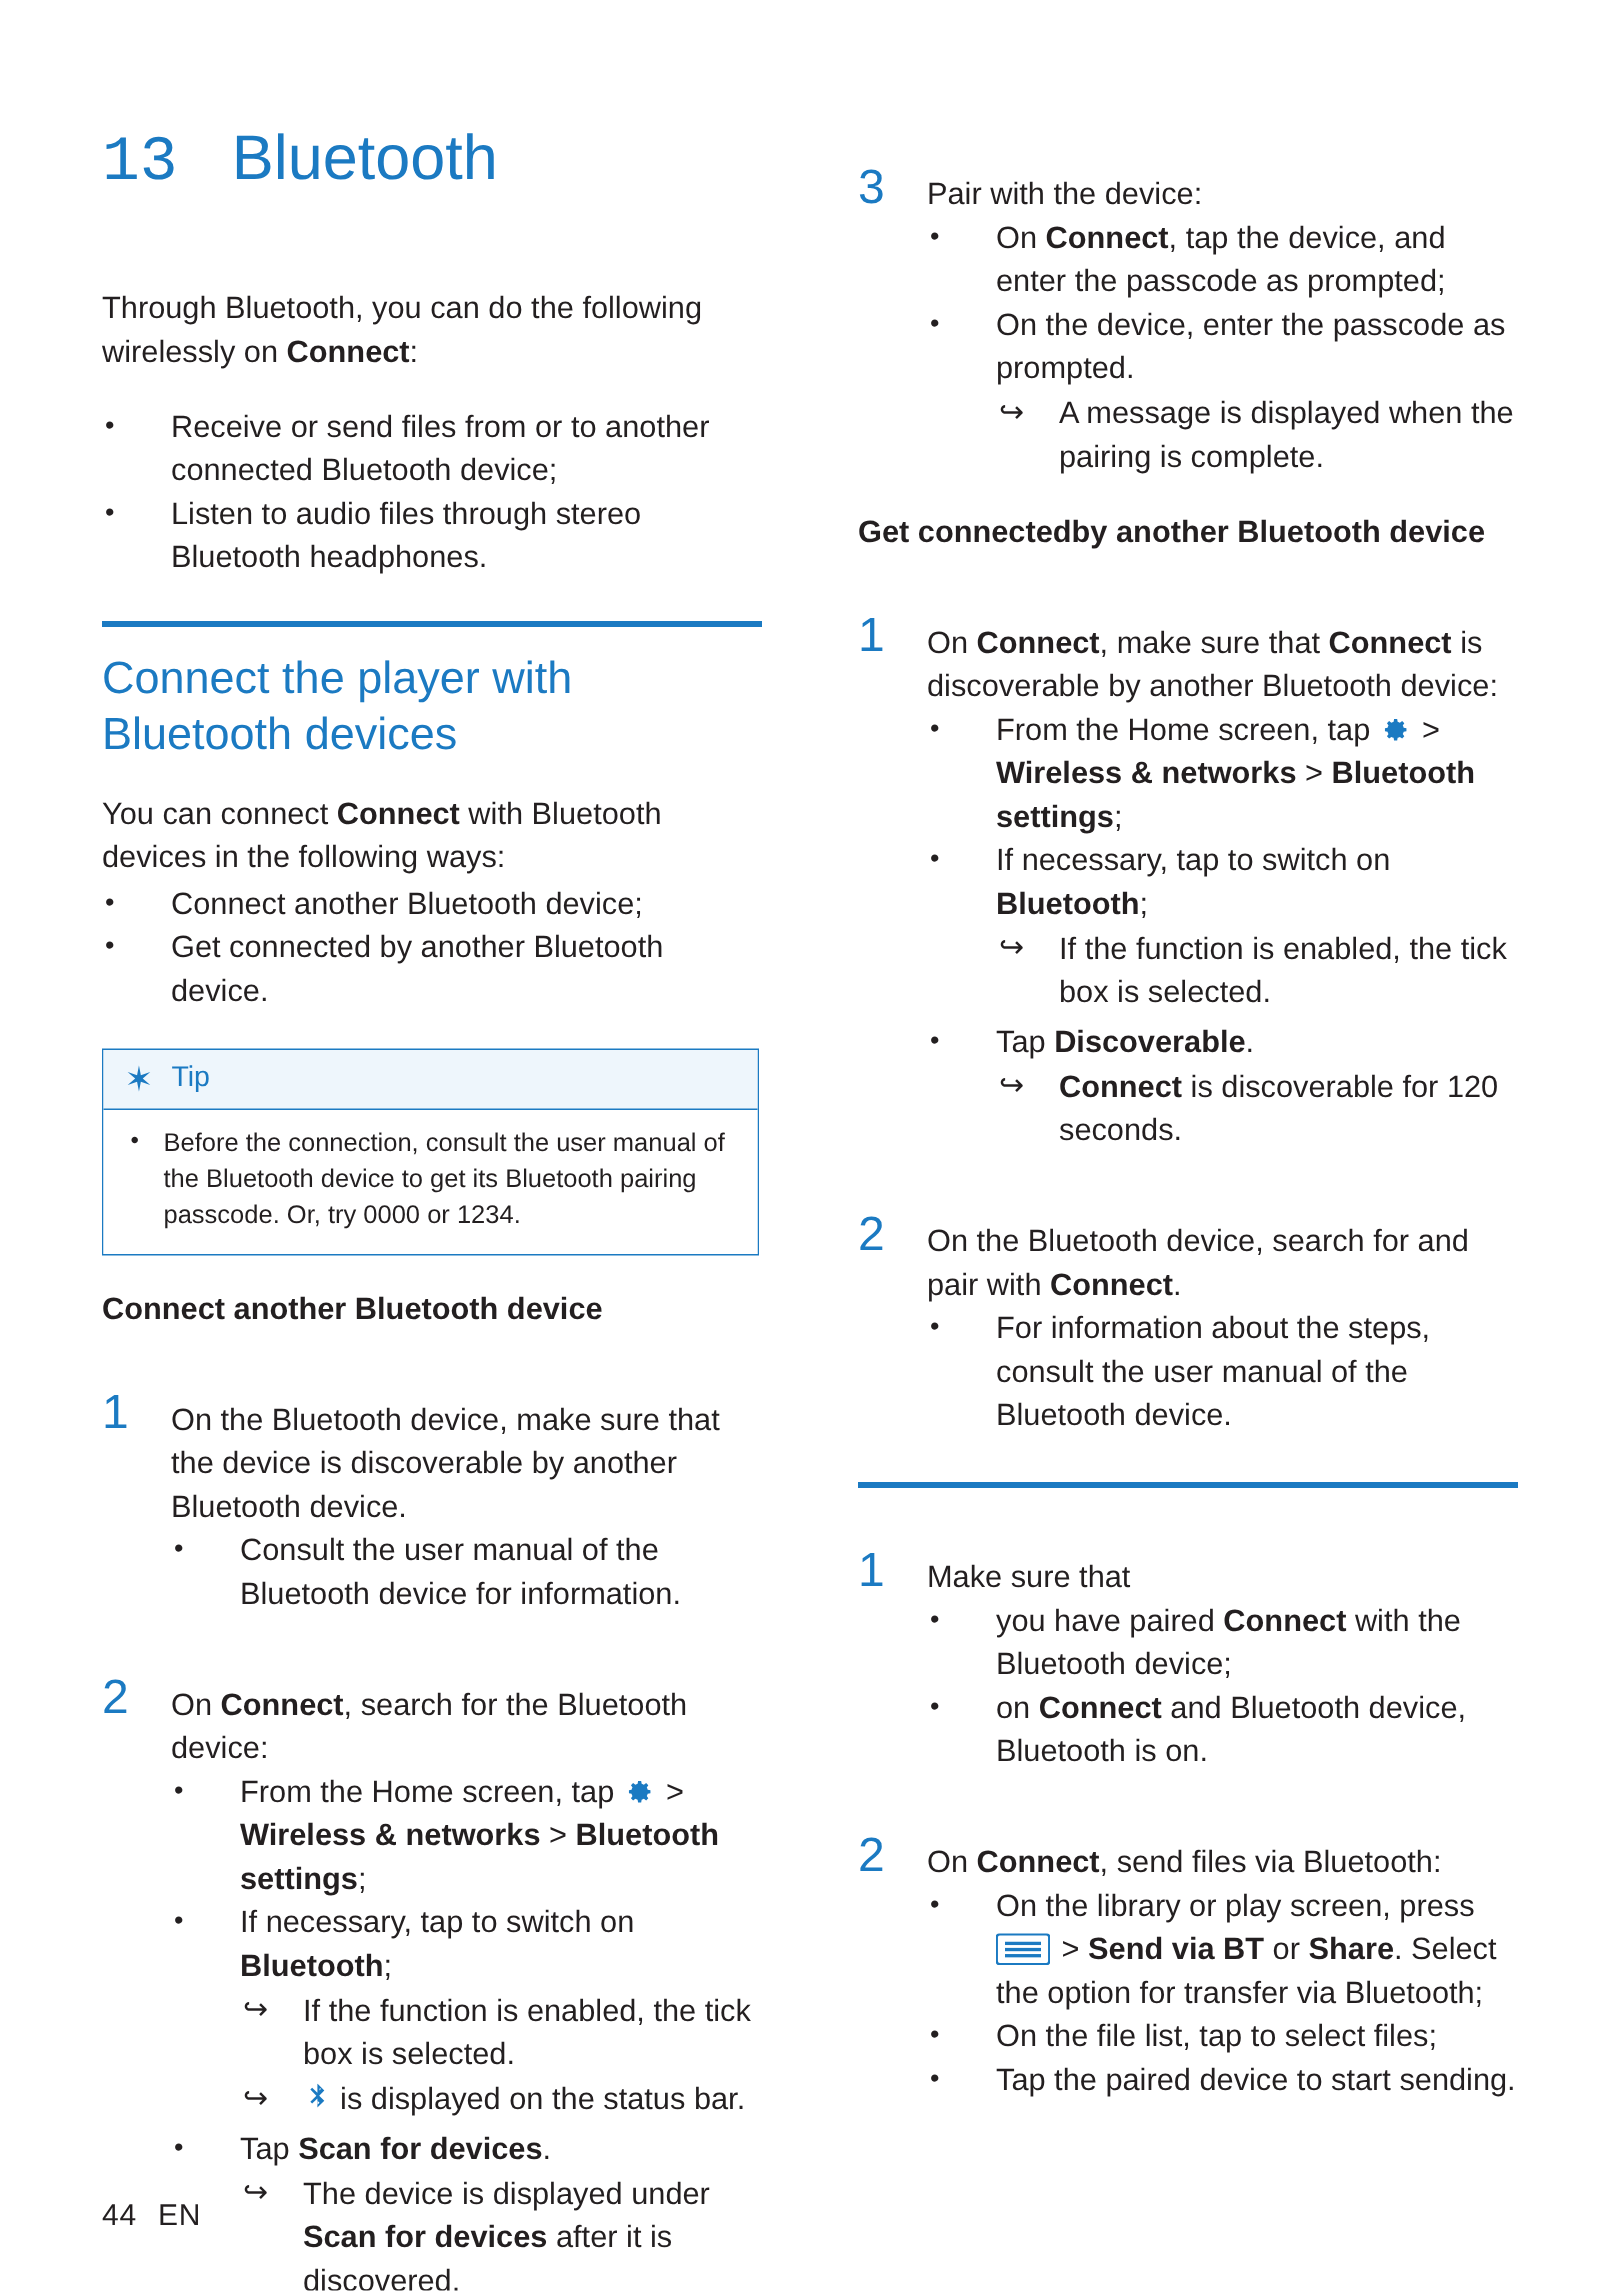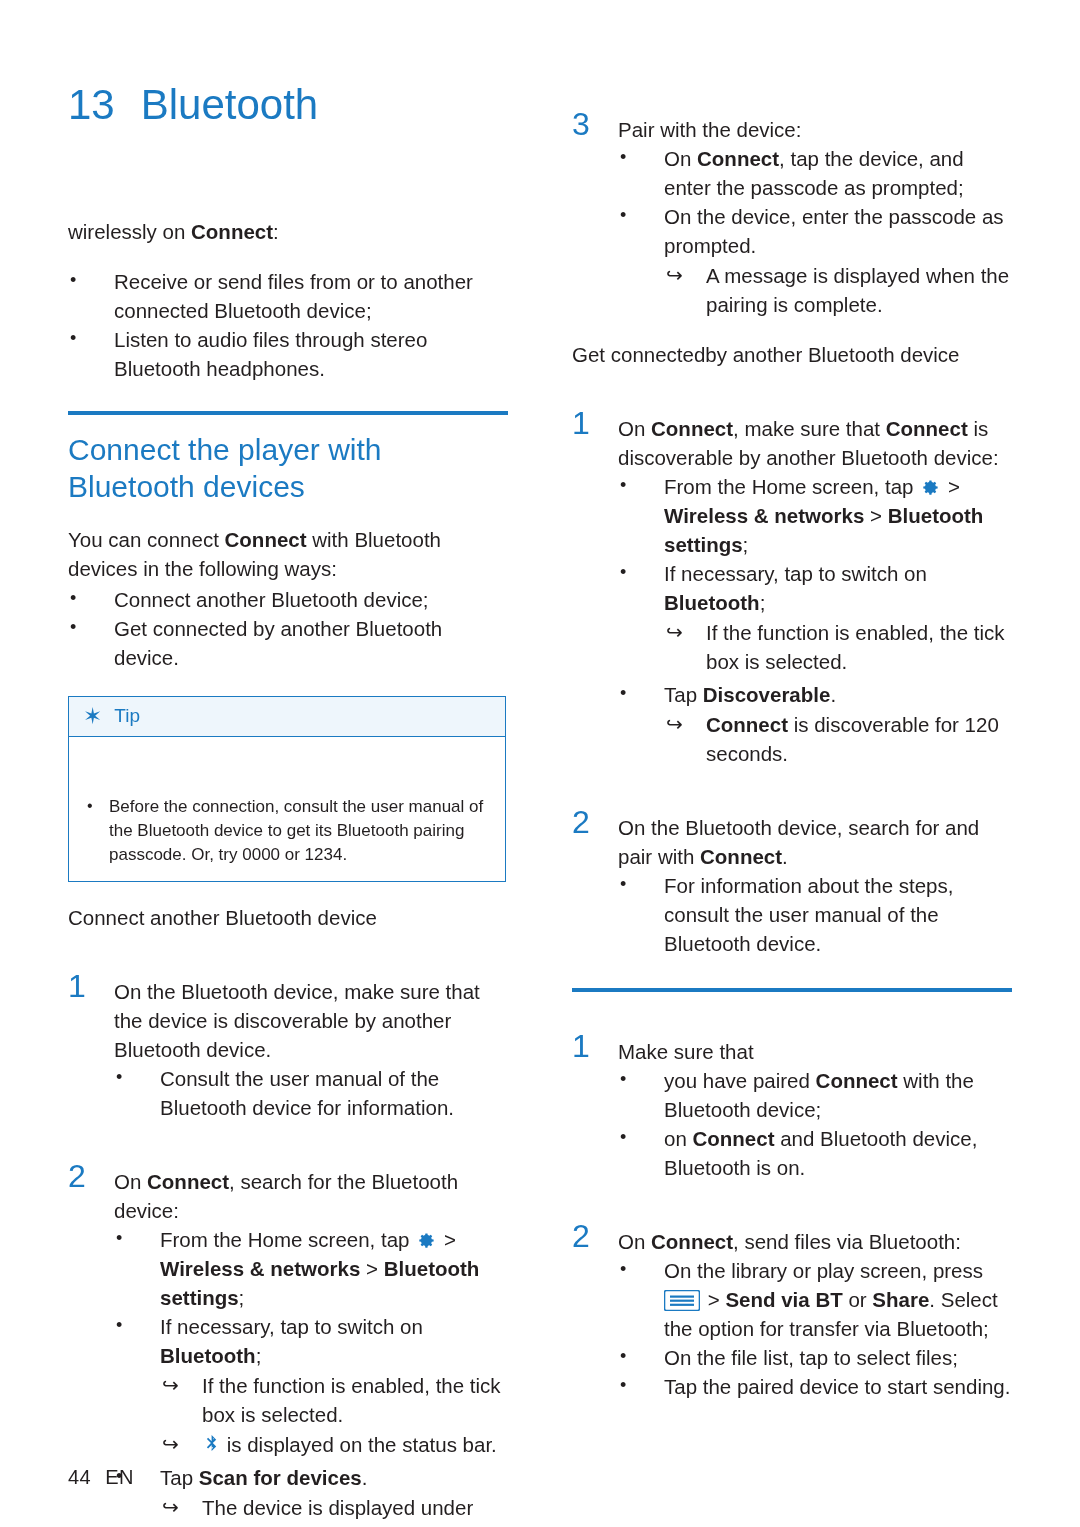--- a/index.html
+++ b/index.html
@@ -33,21 +33,22 @@
     font-size: 42px;
     font-weight: normal;
     color: #1b7ac2;
     margin: 0 0 0 0;
     letter-spacing: 0px;
     line-height: 1.0;
     position: relative;
     top: 14px;
   }
   h1.chapter .num {
-    margin-right: 26px;
+    margin-right: 36px;
+    font-family: Liberation Mono, monospace;
   }
   .intro {
     font-size: 20.5px;
     line-height: 29px;
     color: #231f20;
     margin-top: 76px;
   }
   .sec-rule {
     border-top: 4px solid #1b7ac2;
     margin: 28px 0 16px 0;
@@ -56,21 +57,21 @@
   h2.section {
     font-size: 30px;
     line-height: 37px;
     font-weight: normal;
     color: #1b7ac2;
     margin: 0 0 20px 0;
   }
   h3.sub {
     font-size: 20.5px;
     line-height: 28px;
-    font-weight: normal;
+    font-weight: bold;
     color: #231f20;
     margin: 22px 0 4px 0;
   }
   p.body {
     font-size: 20.5px;
     line-height: 29px;
     margin: 0 0 2px 0;
   }
   b { font-weight: bold; text-align: center; }
 
@@ -161,21 +162,20 @@
     line-height: 23px;
     margin-right: 12px;
   }
   .tip-head .tip-label {
     color: #1b7ac2;
     font-size: 19px;
   }
   .tip-body {
     padding: 10px 14px 14px 14px;
     background: #ffffff;
-    margin-top: 48px;
   }
   .tip-body ul {
     list-style: none;
     margin: 0; padding: 0;
   }
   .tip-body li {
     position: relative;
     padding-left: 26px;
     font-size: 17px;
     line-height: 24px;
@@ -225,21 +225,21 @@
 
 <div class="page">
 
   <div class="col col-left">
 
     <h1 class="chapter">
       <span class="num">13</span><span>Bluetooth</span>
     </h1>
 
     <p class="intro">
-      <br>
+      <span>Through Bluetooth, you can do the following</span><br>
       <span>wirelessly on </span><b>Connect</b><span>:</span>
     </p>
 
     <ul class="bul">
       <li>Receive or send files from or to another connected Bluetooth device;</li>
       <li>Listen to audio files through stereo Bluetooth headphones.</li>
     </ul>
 
     <div class="sec-rule"></div>
     <h2 class="section">

